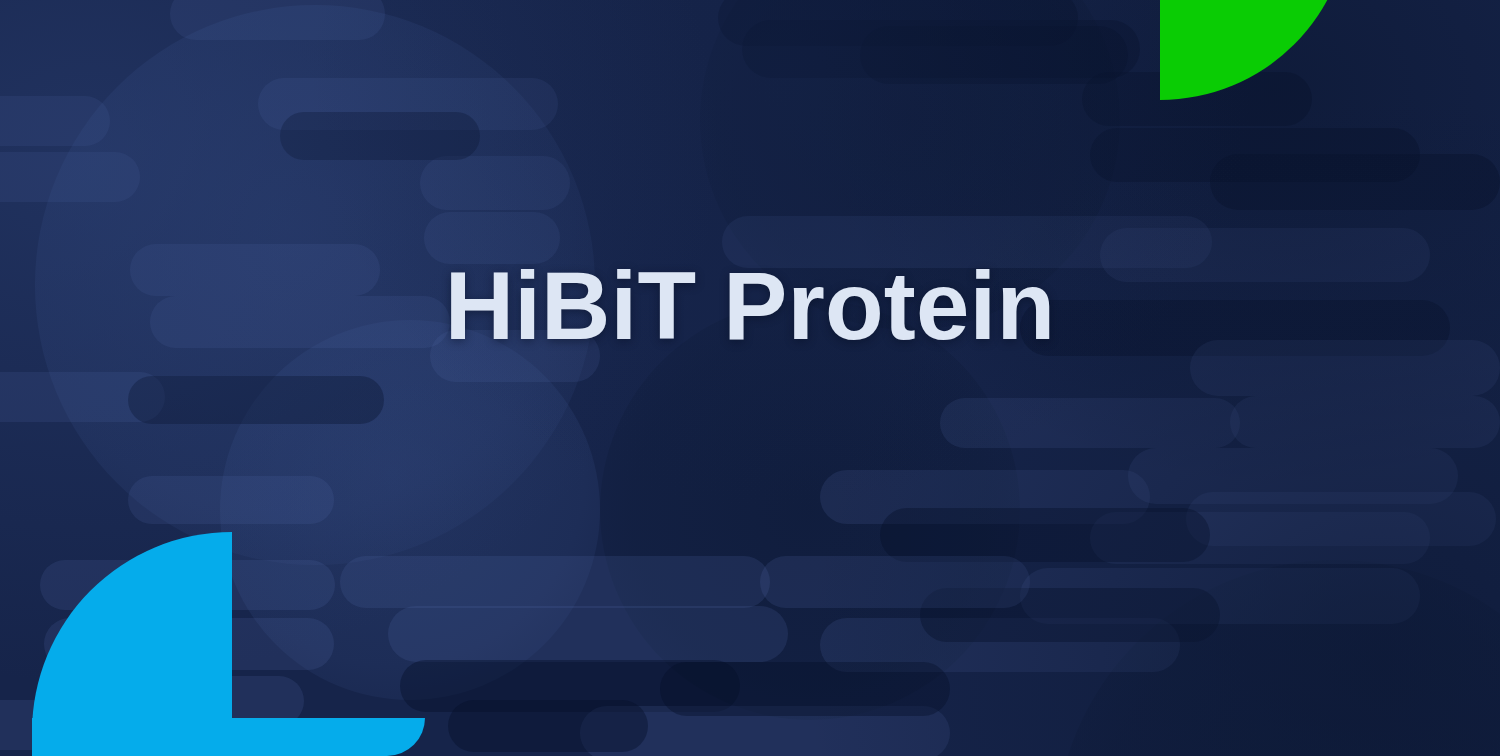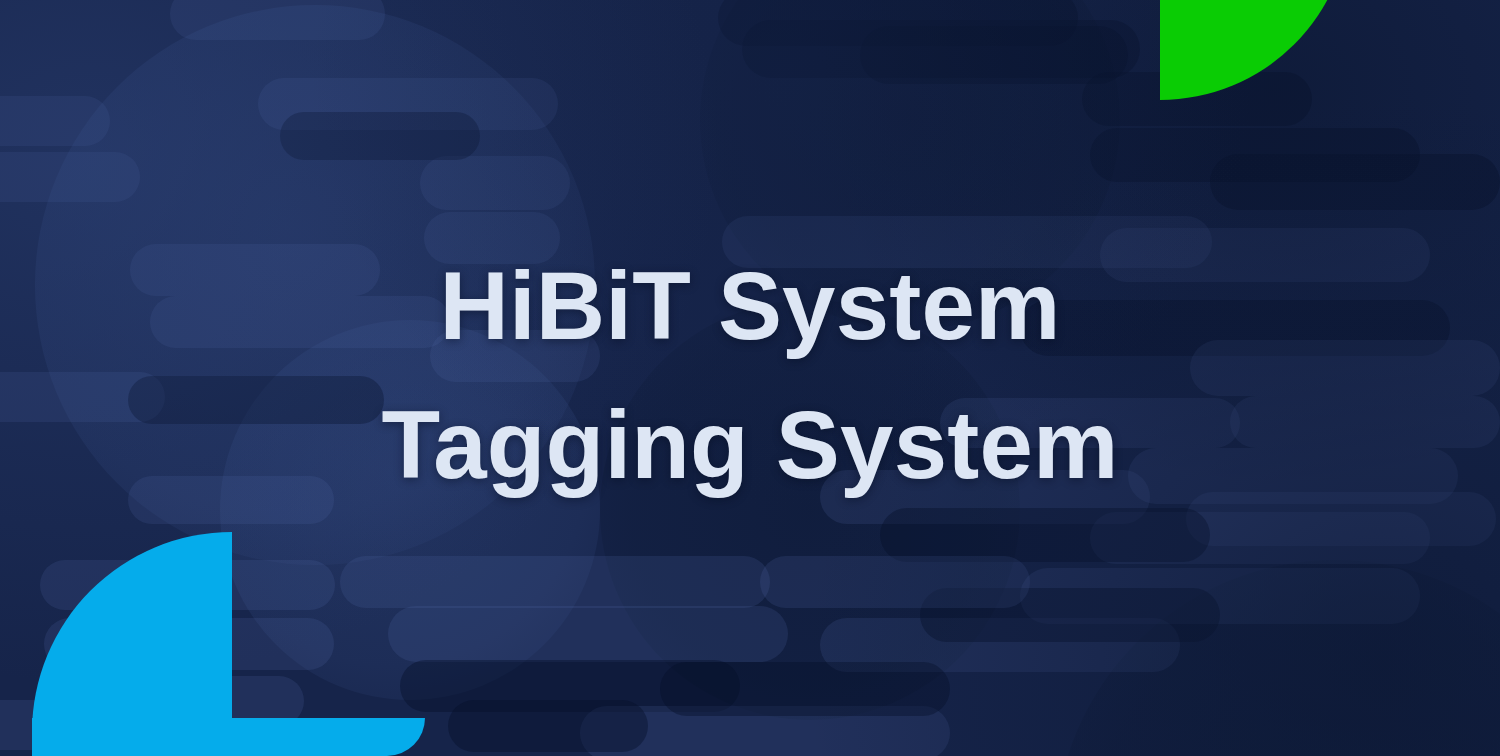--- a/index.html
+++ b/index.html
@@ -163,17 +163,16 @@
       <div class="pill" style="left: 1100px; top: 228px; width: 330px; height: 54px; background: rgba(86, 114, 180, 0.17);"></div>
     </div>
 
   <div class="bg-vignette"></div>
 
   <div class="accent" id="green-accent"></div>
   <div class="accent" id="cyan-accent-upper"></div>
   <div class="accent" id="cyan-accent-lower"></div>
 
   <div id="title-block">
-    <span class="title-line" style="color: rgb(221, 230, 244);">HiBiT System</span>
-    <span class="title-line" style="color: rgb(221, 230, 244);">Tagging System</span>
+    <span class="title-line" style="color: rgb(221, 230, 244);">HiBiT Protein</span>
   </div>
 
 </div>
 
 </body></html>

